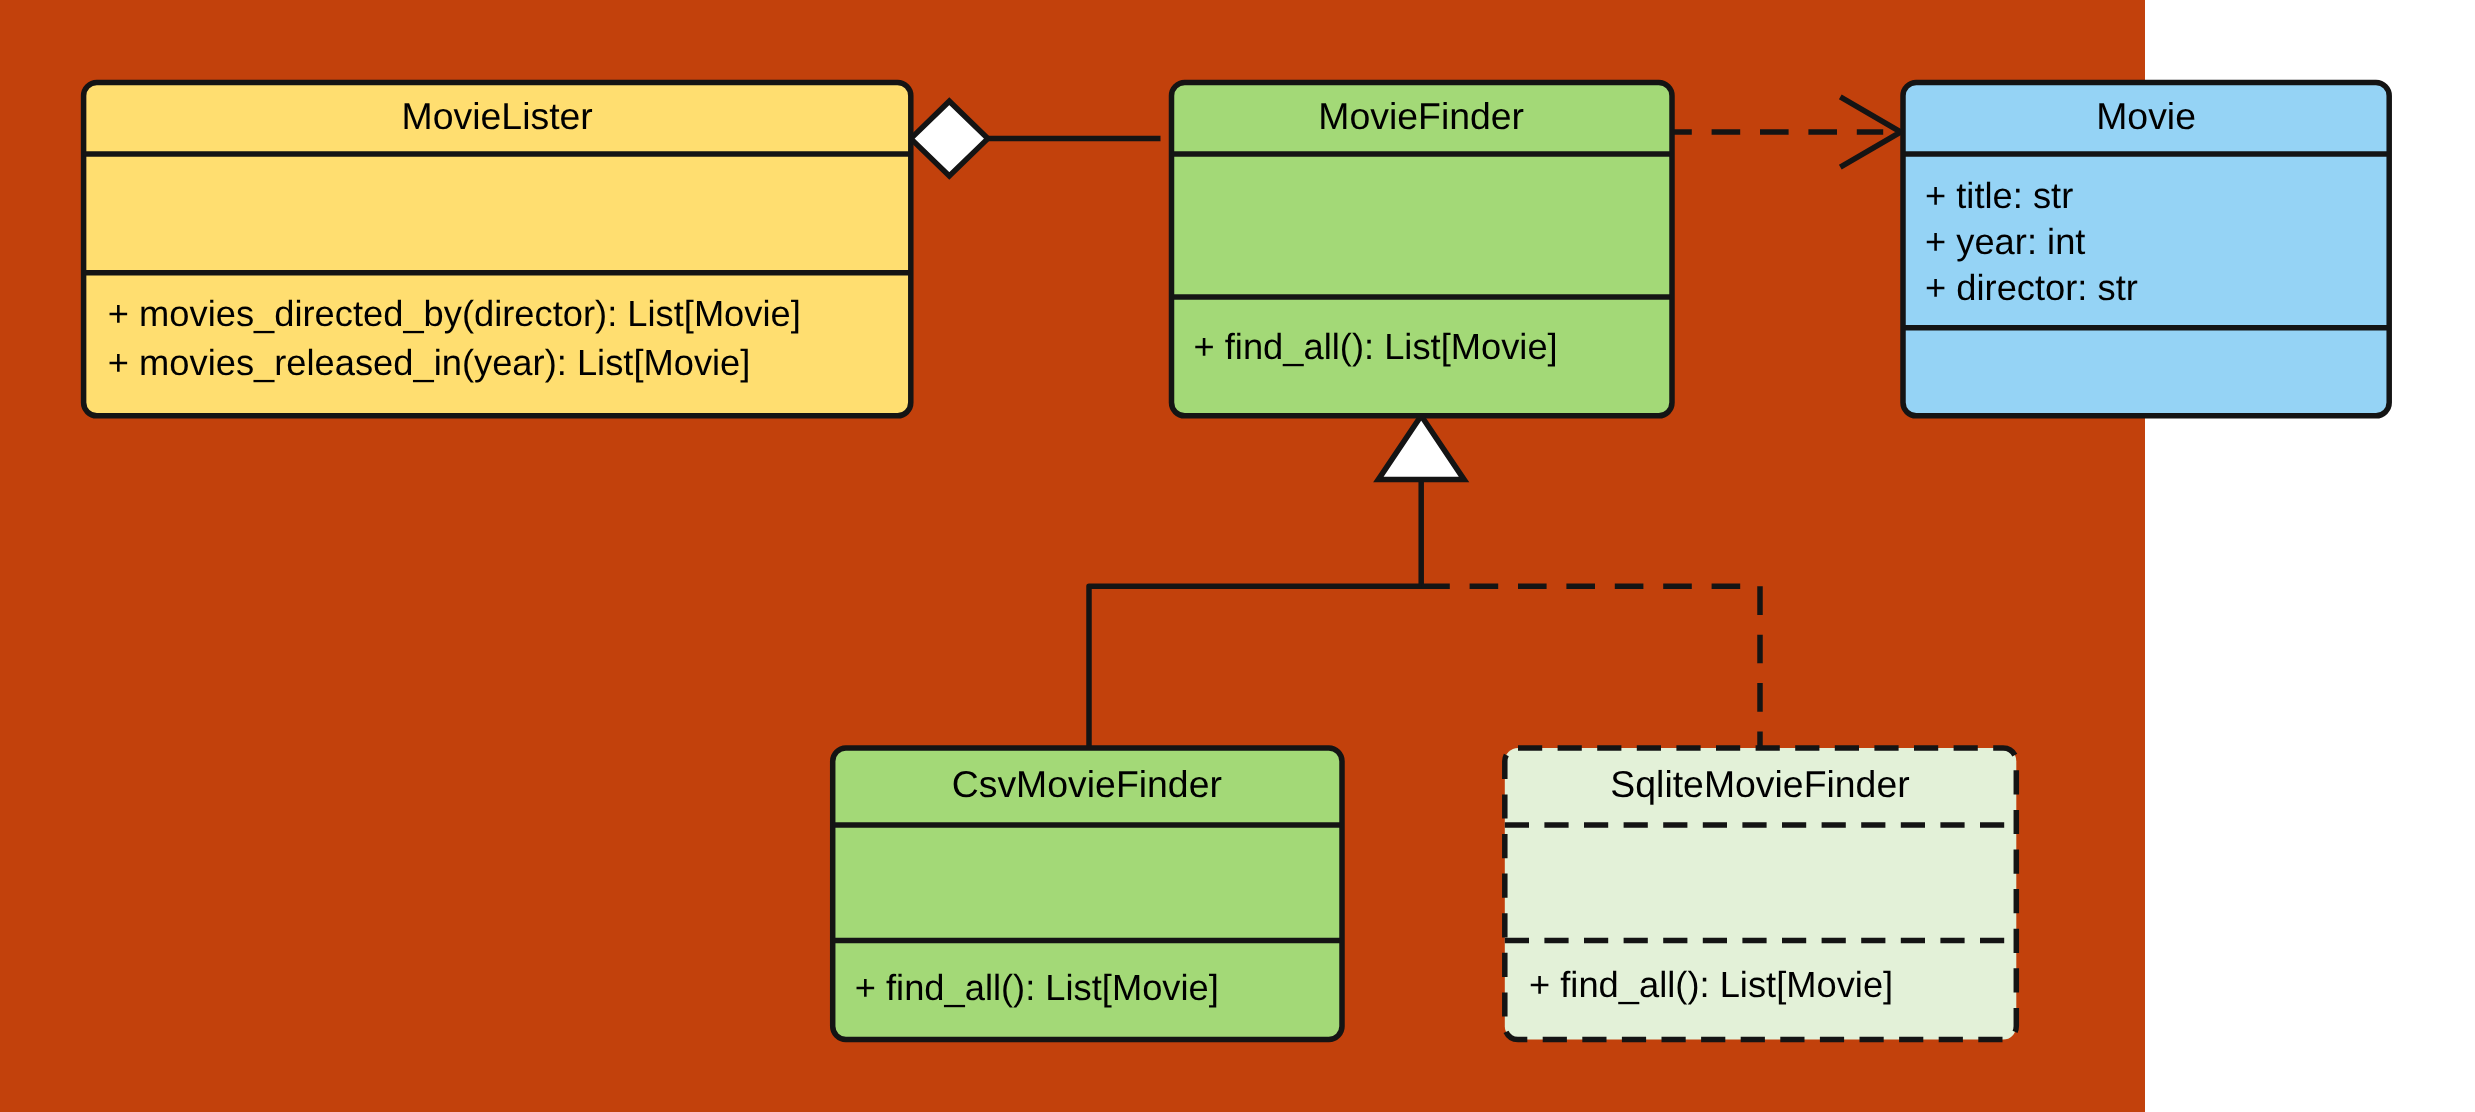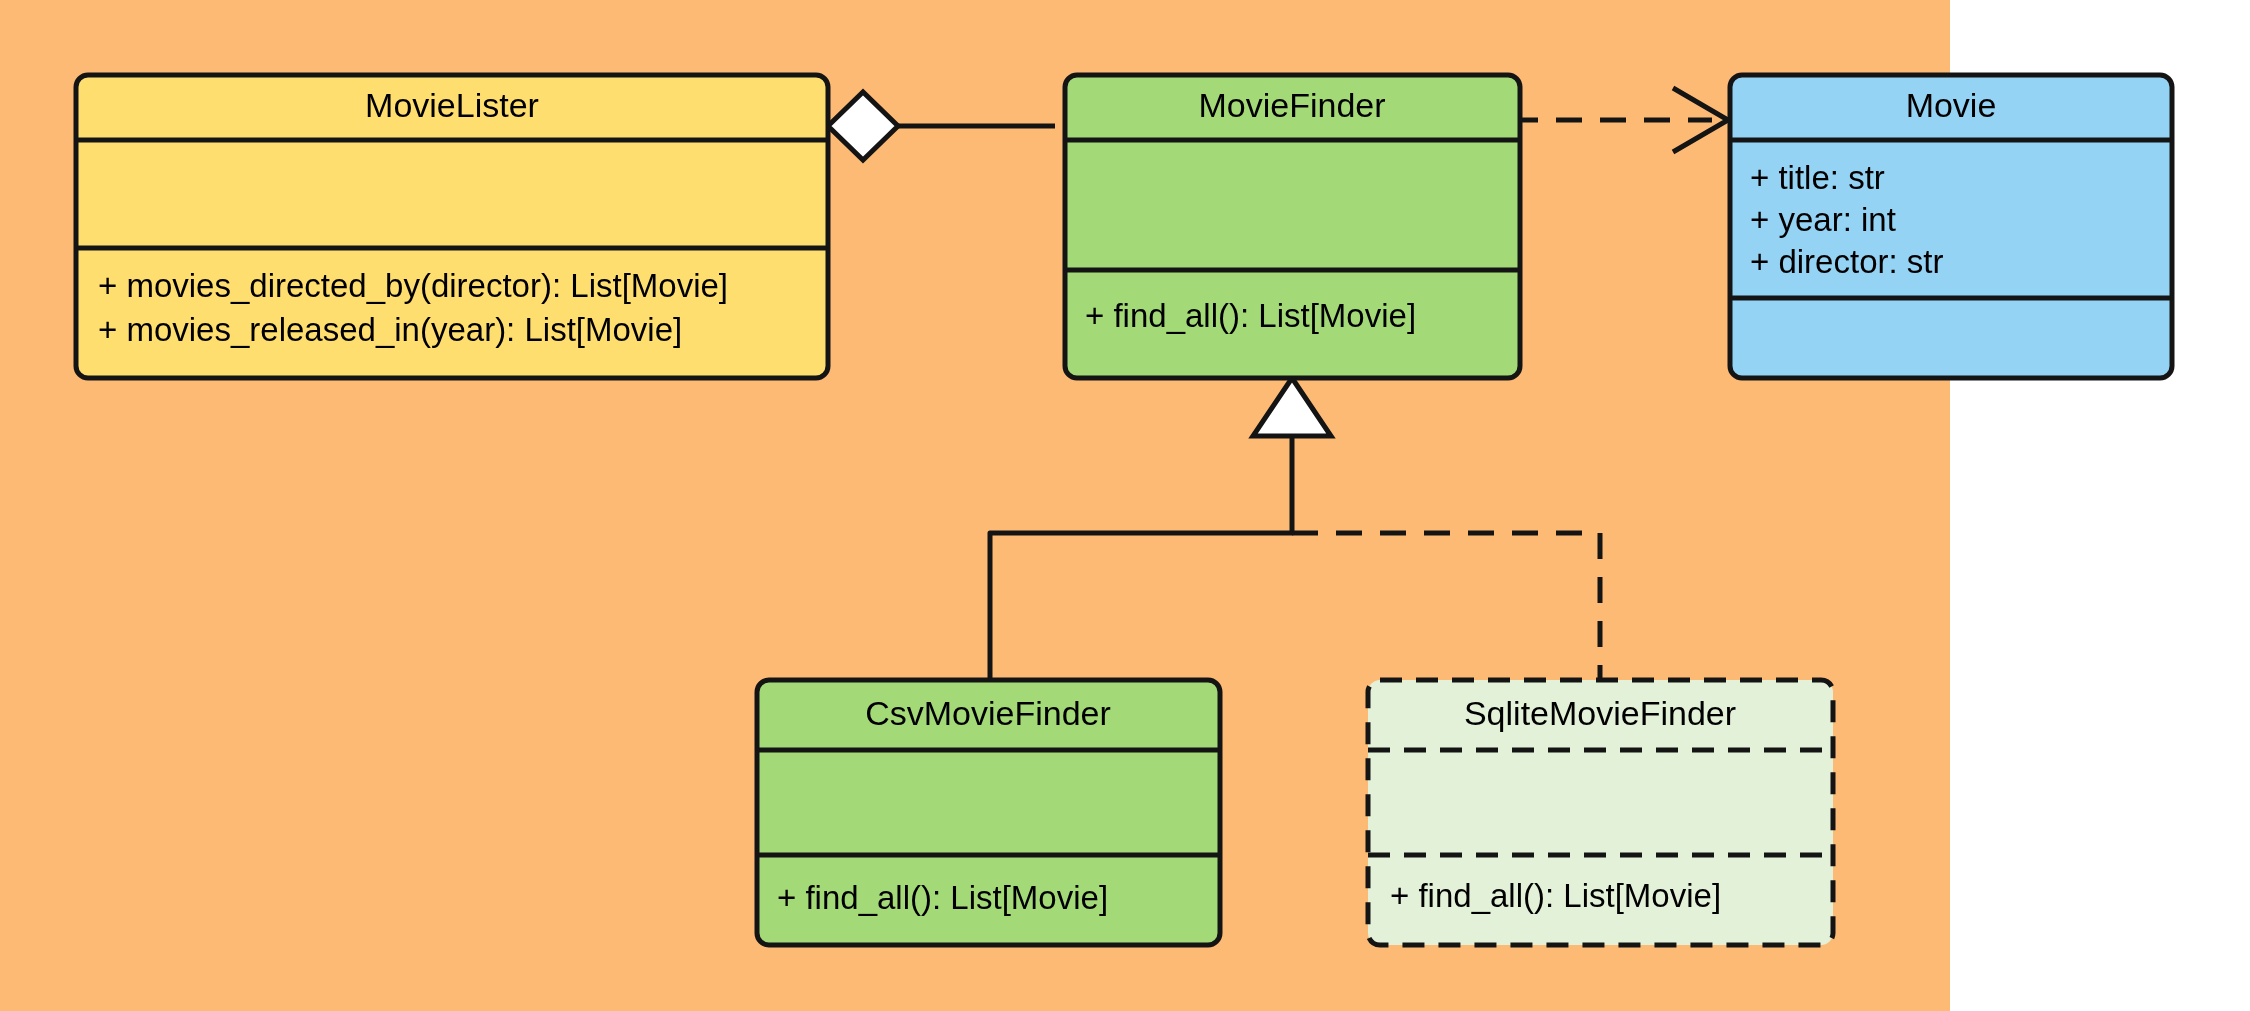--- a/index.html
+++ b/index.html
@@ -11,21 +11,21 @@
   body {
     width: 2250px;
     height: 1011px;
     font-family: "Liberation Sans", sans-serif;
     overflow: hidden;
   }
   #diagram-root {
     position: relative;
     width: 1950px;
     height: 1011px;
-    background: #fdba74;
+    background: #c2410c;
   }
   svg#uml-svg {
     display: block;
     width: 2250px;
     height: 1011px;
   }
   .cls-box {
     stroke: #141414;
     stroke-width: 5;
   }

